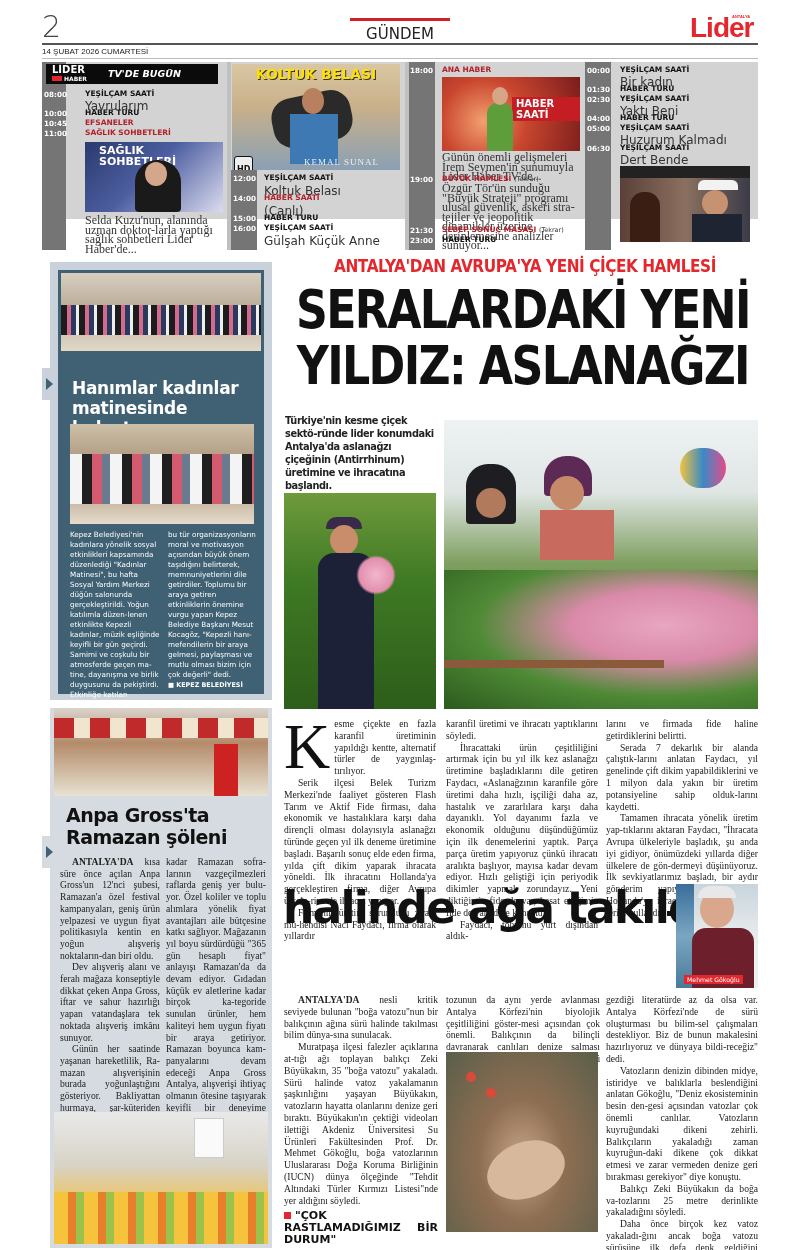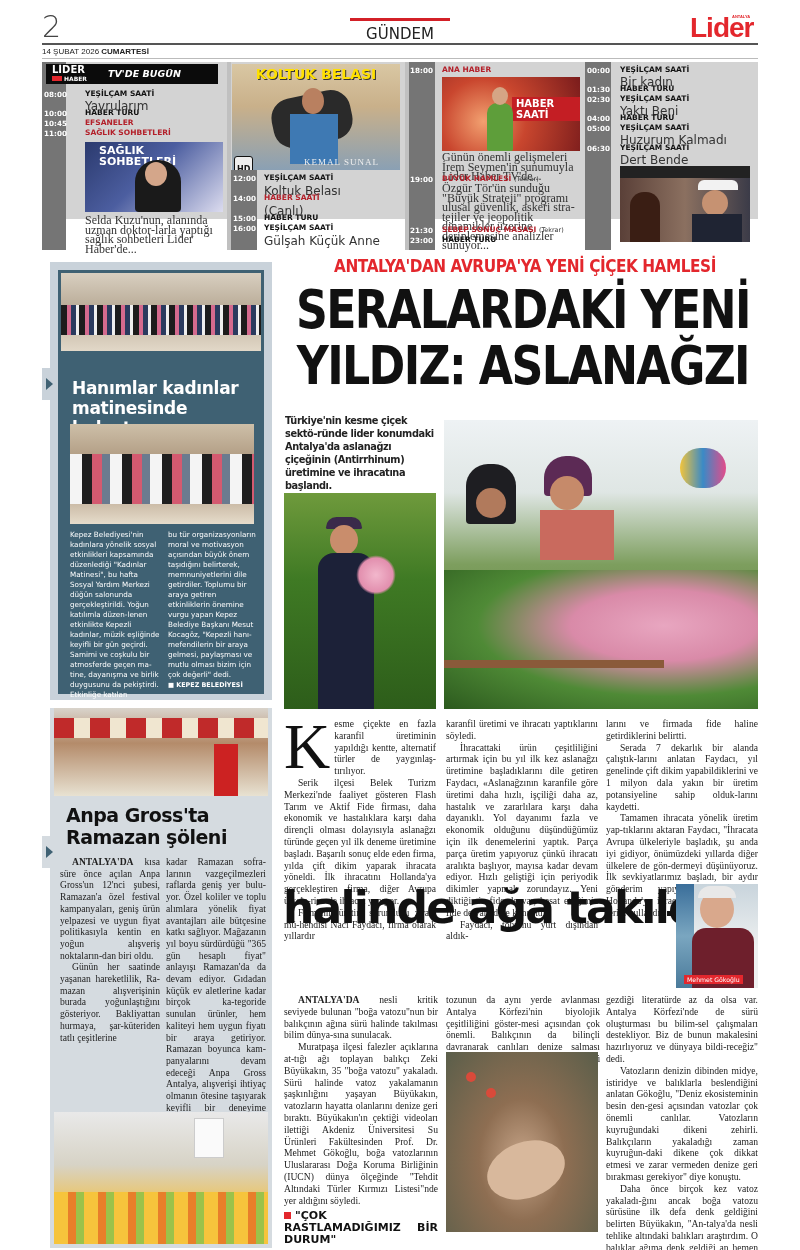--- a/index.html
+++ b/index.html
@@ -5,21 +5,21 @@
 *{box-sizing:border-box;margin:0;padding:0}
 body{width:800px;height:1250px;background:#fff;position:relative;overflow:hidden;font-family:"Liberation Serif",serif;color:#111}
 .abs{position:absolute}
 
 .pgnum{left:42px;top:12px;font-family:"DejaVu Sans",sans-serif;font-size:30px;font-weight:200;color:#444;line-height:30px}
 .section{left:350px;top:18px;width:100px;text-align:center;font-family:"DejaVu Sans",sans-serif;font-size:15px;color:#222;border-top:3px solid #d32027;padding-top:4px}
 .logo{left:690px;top:14px;font-family:"Liberation Sans",sans-serif;font-weight:900;font-size:28px;color:#e3272d;letter-spacing:-1px;line-height:28px}
 .logo-sub{left:732px;top:14px;font-size:4px;color:#e3272d;font-family:"Liberation Sans",sans-serif;font-weight:700}
 .hline{left:42px;top:43px;width:716px;height:2px;background:#555}
 .date{left:42px;top:47px;font-family:"Liberation Sans",sans-serif;font-size:8px;color:#222}
-.date b{font-weight:700}
+.date b{font-weight:400}
 .hline2{left:42px;top:58px;width:716px;height:1px;background:#bbb}
 
 .tv{left:42px;top:62px;width:716px;height:157px;background:#d3d3d3}
 .tgut{position:absolute;top:0;height:188px;background:#757575}
 .tt{position:absolute;font-family:"DejaVu Sans",sans-serif;font-size:7.2px;font-weight:700;color:#fff}
 .tp{position:absolute;font-family:"DejaVu Sans",sans-serif;font-size:7.5px;font-weight:700;color:#111;white-space:nowrap}
 .tp.red{color:#b3202a}
 .ts{position:absolute;font-family:"DejaVu Sans",sans-serif;font-size:12px;color:#333;white-space:nowrap}
 .tdesc{position:absolute;font-family:Liberation Serif, serif;font-size:12px;color:#333;line-height:9.5px}
 .ph{position:absolute;overflow:hidden}
@@ -170,20 +170,21 @@
 <div class="arrowtab" style="left:42px;top:368px"></div>
 
 <div class="abs lbox2">
   <div class="ph" style="left:4px;top:0;width:214px;height:88px;background:linear-gradient(180deg,#d9d4cc 0%,#b48b6a 40%,#e8e2d2 100%)">
     <div style="position:absolute;left:0;top:10px;width:214px;height:20px;background:repeating-linear-gradient(90deg,#c02a2a 0 20px,#f0e6d0 20px 36px)"></div>
     <div style="position:absolute;left:160px;top:36px;width:24px;height:52px;background:#c22"></div>
   </div>
   <div style="position:absolute;left:16px;top:96px;width:200px;font-family:'DejaVu Sans',sans-serif;font-weight:700;font-size:19px;line-height:22px;color:#111;letter-spacing:-0.5px">Anpa Gross'ta Ramazan şöleni</div>
   <div class="sbody" style="position:absolute;left:10px;top:148px;width:100px;text-align:justify">
     <p><b>ANTALYA'DA</b><span> kısa süre önce açılan Anpa Gross'un 12'nci şubesi, Ramazan'a özel festival kampanyaları, geniş ürün yelpazesi ve uygun fiyat politikasıyla kentin en yoğun alışveriş noktaların-dan biri oldu.</span></p>
+    <p>Dev alışveriş alanı ve ferah mağaza konseptiyle dikkat çeken Anpa Gross, iftar ve sahur hazırlığı yapan vatandaşlara tek noktada alışveriş imkânı sunuyor.</p>
     <p>Günün her saatinde yaşanan hareketlilik, Ra-mazan alışverişinin burada yoğunlaştığını gösteriyor. Bakliyattan hurmaya, şar-küteriden tatlı çeşitlerine</p>
   </div>
   <div class="sbody" style="position:absolute;left:116px;top:148px;width:100px;text-align:justify">
     <p class="ni">kadar Ramazan sofra-larının vazgeçilmezleri raflarda geniş yer bulu-yor. Özel koliler ve toplu alımlara yönelik fiyat avantajları aile bütçesine katkı sağlıyor. Mağazanın yıl boyu sürdürdüğü "365 gün hesaplı fiyat" anlayışı Ramazan'da da devam ediyor. Gıdadan küçük ev aletlerine kadar birçok ka-tegoride sunulan ürünler, hem kaliteyi hem uygun fiyatı bir araya getiriyor. Ramazan boyunca kam-panyalarını devam edeceği Anpa Gross Antalya, alışverişi ihtiyaç olmanın ötesine taşıyarak keyifli bir deneyime dönüştürüyor.</p>
     <div class="credit">■ <span>HABER MERKEZİ</span></div>
   </div>
   <div class="ph" style="left:4px;top:404px;width:214px;height:132px;background:linear-gradient(180deg,#e9e9e9 0%,#d7d3c6 40%,#f1c04a 75%,#c07a2a 100%)">
     <div style="position:absolute;left:140px;top:6px;width:30px;height:40px;background:#fafafa;border:1px solid #ccc"></div>
     <div style="position:absolute;left:0;top:80px;width:214px;height:52px;background:repeating-linear-gradient(90deg,#f6c43c 0 14px,#e87f2a 14px 22px,#9bc24a 22px 30px)"></div>
   </div>
@@ -251,14 +252,15 @@
   <p class="ni">tozunun da aynı yerde avlanması Antalya Körfezi'nin biyolojik çeşitliliğini göster-mesi açısından çok önemli. Balıkçının da bilinçli davranarak canlıları denize salması daha da önemli. Bu balıkların sürü halinde</p>
 </div>
 <div class="ph" style="left:446px;top:1052px;width:152px;height:180px;background:radial-gradient(ellipse at 50% 60%,#c6a488 0%,#8e6e52 40%,#5a5e4a 100%)">
   <div style="position:absolute;left:20px;top:20px;width:10px;height:10px;border-radius:50%;background:#d94a3a"></div>
   <div style="position:absolute;left:40px;top:36px;width:10px;height:10px;border-radius:50%;background:#d94a3a"></div>
   <div style="position:absolute;left:40px;top:90px;width:80px;height:56px;border-radius:50%;background:#d8b89c;transform:rotate(-20deg)"></div>
 </div>
 <div class="col" style="left:606px;top:994px;width:152px">
   <p class="ni">gezdiği literatürde az da olsa var. Antalya Körfezi'nde de sürü oluşturması bu bilim-sel çalışmaları destekliyor. Biz de bunun makalesini hazırlıyoruz ve dünyaya bildi-receğiz" dedi.</p>
   <p>Vatozların denizin dibinden midye, istiridye ve balıklarla beslendiğini anlatan Gökoğlu, "Deniz ekosisteminin besin den-gesi açısından vatozlar çok önemli canlılar. Vatozların kuyruğundaki dikeni zehirli. Balıkçıların yakaladığı zaman kuyruğun-daki dikene çok dikkat etmesi ve zarar vermeden denize geri bırakması gerekiyor" diye konuştu.</p>
+  <p>Balıkçı Zeki Büyükakın da boğa va-tozlarını 25 metre derinlikte yakaladığını söyledi.</p>
   <p><span>Daha önce birçok kez vatoz yakaladı-ğını ancak boğa vatozu sürüsüne ilk defa denk geldiğini belirten Büyükakın, "An-talya'da nesli tehlike altındaki balıkları araştırdım. O balıklar ağıma denk geldiği an hemen denize salıyorum" ifadelerini kullandı.</span> </p>
 </div>
 
 </body></html>

